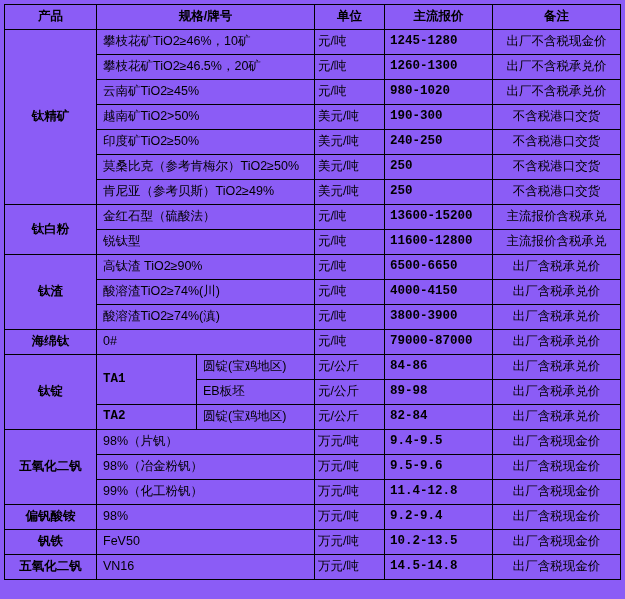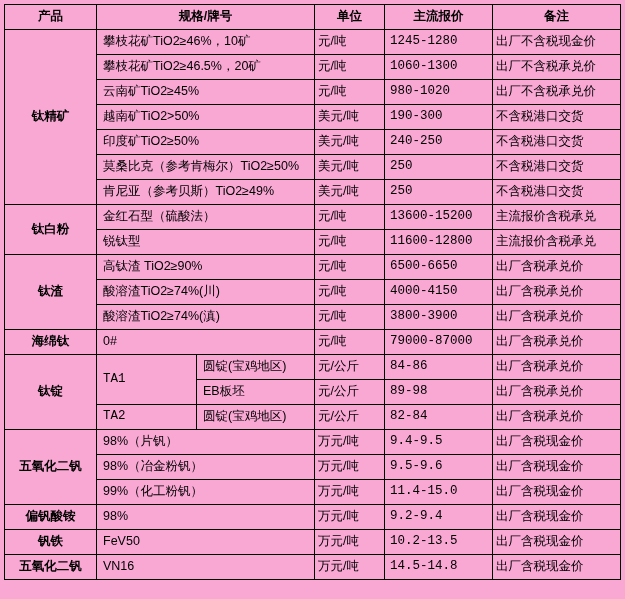--- a/index.html
+++ b/index.html
@@ -9,21 +9,21 @@
   }
   body {
     font-family: "Liberation Sans", sans-serif;
     color: #000000;
   }
   #price-table-wrap {
     width: 625px;
     height: 599px;
     box-sizing: border-box;
     padding: 4px 9px 4px 4px;
-    background: #f9a8d4;
+    background: #8b5cf6;
   }
   table.price-table {
     border-collapse: collapse;
     width: 616px;
     table-layout: fixed;
   }
   table.price-table td {
     border: 1px solid #000000;
     font-size: 12.5px;
     line-height: 1.1;
@@ -47,24 +47,26 @@
     text-align: left;
     padding-left: 6px !important;
   }
   .unit {
   }
   .price {
     text-align: left;
     padding-left: 5px !important;
   }
   .remark {
+    text-align: center;
   }
   .mono {
     font-family: "Liberation Mono", monospace;
     font-size: 12px;
+    font-weight: bold;
   }
 </style>
 </head>
 <body>
 
 <div id="price-table-wrap">
   <table class="price-table">
     <colgroup>
       <col style="width:92px">
       <col style="width:100px">
@@ -84,21 +86,21 @@
         <tr>
           <td class="cat" rowspan="7">钛精矿</td>
           <td class="spec" colspan="2">攀枝花矿TiO2≥46%，10矿</td>
           <td class="unit">元/吨</td>
           <td class="price mono">1245-1280</td>
           <td class="remark">出厂不含税现金价</td>
         </tr>
         <tr>
           <td class="spec" colspan="2">攀枝花矿TiO2≥46.5%，20矿</td>
           <td class="unit">元/吨</td>
-          <td class="price mono">1060-1300</td>
+          <td class="price mono">1260-1300</td>
           <td class="remark">出厂不含税承兑价</td>
         </tr>
         <tr>
           <td class="spec" colspan="2">云南矿TiO2≥45%</td>
           <td class="unit">元/吨</td>
           <td class="price mono">980-1020</td>
           <td class="remark">出厂不含税承兑价</td>
         </tr>
         <tr>
           <td class="spec" colspan="2">越南矿TiO2&gt;50%</td>
@@ -193,21 +195,21 @@
         </tr>
         <tr>
           <td class="spec" colspan="2">98%（冶金粉钒）</td>
           <td class="unit">万元/吨</td>
           <td class="price mono">9.5-9.6</td>
           <td class="remark">出厂含税现金价</td>
         </tr>
         <tr>
           <td class="spec" colspan="2">99%（化工粉钒）</td>
           <td class="unit">万元/吨</td>
-          <td class="price mono">11.4-15.0</td>
+          <td class="price mono">11.4-12.8</td>
           <td class="remark">出厂含税现金价</td>
         </tr>
         <tr>
           <td class="cat" rowspan="1">偏钒酸铵</td>
           <td class="spec" colspan="2">98%</td>
           <td class="unit">万元/吨</td>
           <td class="price mono">9.2-9.4</td>
           <td class="remark">出厂含税现金价</td>
         </tr>
         <tr>

